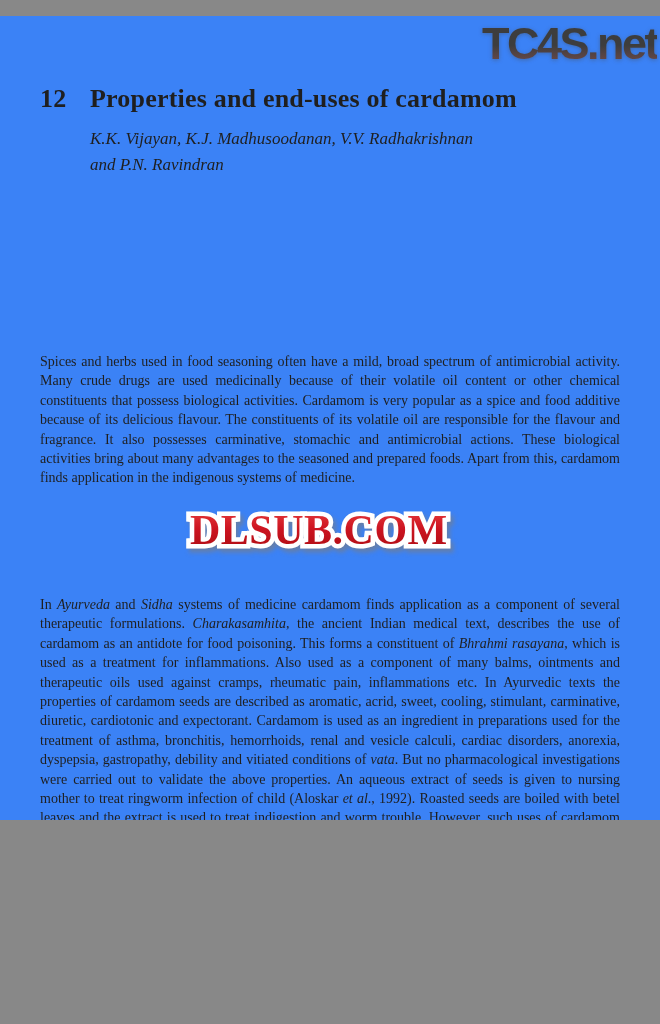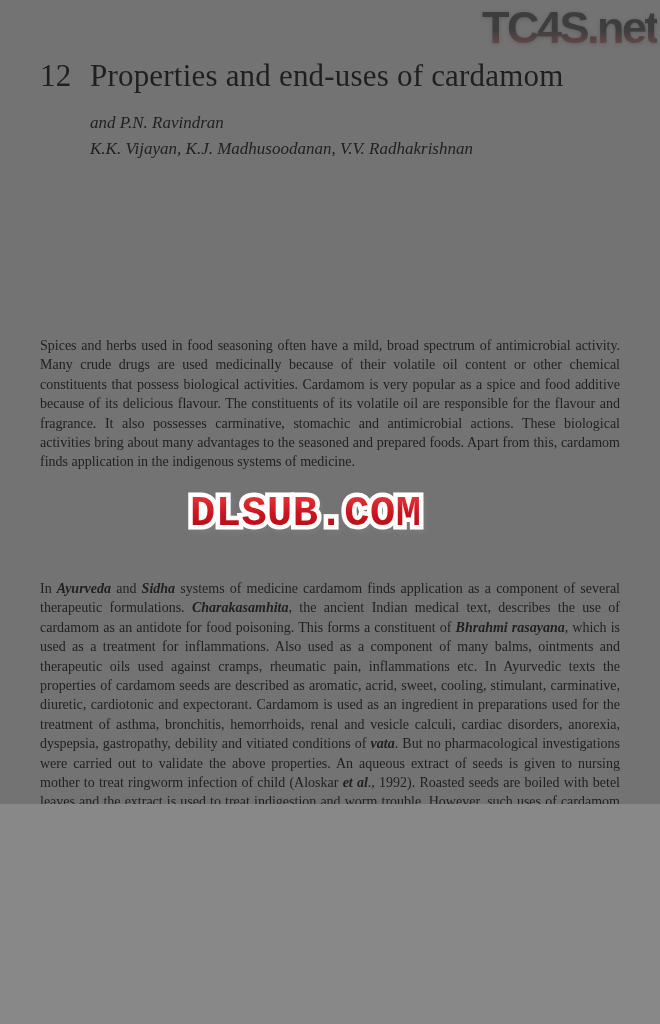--- a/index.html
+++ b/index.html
@@ -1,32 +1,32 @@
 <!DOCTYPE html>
 <html style="--wm-top-c1: #3d3d3d; --wm-top-c2: #7d4e4e; --wm-mid-fill: #cc1420; --wm-bot-fill: #d4706e; --wm-bot-dark: #4a181a;"><head>
 <meta charset="utf-8">
 <style>
   html, body { margin: 0; padding: 0; background: #888; }
   .page {
     position: relative;
     width: 660px;
     height: 804px;
-    margin: 0 auto;
-    background: #737373;
+    margin: 16px auto;
+    background: #3b82f6;
     font-family: "Liberation Serif", serif;
     color: #1f1f1f;
     overflow: hidden;
   }
 
   
   .chapter-header {
     position: absolute;
-    top: 58px; left: 40px; right: 30px;
-    font-size: 31px;
-    font-weight: 400;
+    top: 68px; left: 40px; right: 30px;
+    font-size: 26px;
+    font-weight: 700;
     letter-spacing: 0.2px;
   }
   .chapter-number { display: inline-block; width: 50px; }
 
   .authors {
     position: absolute;
     top: 110px; left: 90px; right: 60px;
     font-style: italic;
     font-size: 17px;
     line-height: 26px;
@@ -41,21 +41,21 @@
   .heading-caps { font-size: 12.5px; letter-spacing: 0.4px; }
   .heading-sub  { font-size: 14px; }
 
   .body-para {
     position: absolute;
     left: 40px; width: 580px;
     font-size: 14px;
     line-height: 19.4px;
     text-align: justify;
   }
-  .body-para i { font-style: italic; font-weight: bold; }
+  .body-para i { font-style: italic; }
 
   #sec1-heading { top: 314px; }
   #para-intro   { top: 336px; }
   #sec2-heading { top: 546px; }
   #para-pharma  { top: 579px; }
   #sec21-heading{ top: 888px; }
   #para-carm    { top: 916px; }
 
   .footer-copyright {
     position: absolute;
@@ -84,21 +84,20 @@
     color: transparent;
     filter: drop-shadow(0 1px 2px rgba(70,70,70,0.45));
   }
 
   
   .wm-stack { position: absolute; }
   .wm-stack span {
     position: absolute;
     top: 0; left: 0;
     white-space: nowrap;
-    font-family: Liberation Mono, monospace;
   }
 
   
   .wm-dlsub {
     top: 490px; left: 190px;
     font-family: "Liberation Serif", serif;
     font-weight: 700;
     font-size: 42px;
     letter-spacing: 0.5px;
   }
@@ -143,22 +142,22 @@
 
 <div class="page">
 
   <div class="wm wm-tc4s">TC4S.net</div>
 
   <div class="chapter-header">
     <span class="chapter-number">12</span><span>Properties and end-uses of cardamom</span>
   </div>
 
   <div class="authors">
+    <div>K.K. Vijayan, K.J. Madhusoodanan, V.V. Radhakrishnan</div>
     <div>and P.N. Ravindran</div>
-    <div>K.K. Vijayan, K.J. Madhusoodanan, V.V. Radhakrishnan</div>
   </div>
 
   <div class="body-para" id="para-intro"><span>Spices and herbs used in food seasoning often have a mild, broad spectrum of antimicrobial activity. Many crude drugs are used medicinally because of their volatile oil content or other chemical constituents that possess biological activities. Cardamom is very popular as a spice and food additive because of its delicious flavour. The constituents of its volatile oil are responsible for the flavour and fragrance. It also possesses carminative, stomachic and antimicrobial actions. These biological activities bring about many advantages to the seasoned and prepared foods. Apart from this, cardamom finds application in the indigenous systems of medicine.</span></div>
 
   <div class="wm wm-stack wm-dlsub">
     <span class="layer-outline">DLSUB.COM</span>
     <span class="layer-fill">DLSUB.COM</span>
   </div>
 
   <div class="body-para" id="para-pharma"><span>In </span><i>Ayurveda</i><span> and </span><i>Sidha</i><span> systems of medicine cardamom finds application as a component of several therapeutic formulations. </span><i>Charakasamhita</i><span>, the ancient Indian medical text, describes the use of cardamom as an antidote for food poisoning. This forms a constituent of </span><i>Bhrahmi rasayana</i><span>, which is used as a treatment for inflammations. Also used as a component of many balms, ointments and therapeutic oils used against cramps, rheumatic pain, inflammations etc. In Ayurvedic texts the properties of cardamom seeds are described as aromatic, acrid, sweet, cooling, stimulant, carminative, diuretic, cardiotonic and expectorant. Cardamom is used as an ingredient in preparations used for the treatment of asthma, bronchitis, hemorrhoids, renal and vesicle calculi, cardiac disorders, anorexia, dyspepsia, gastropathy, debility and vitiated conditions of </span><i>vata</i><span>. But no pharmacological investigations were carried out to validate the above properties. An aqueous extract of seeds is given to nursing mother to treat ringworm infection of child (Aloskar </span><i>et al</i><span>., 1992). Roasted seeds are boiled with betel leaves and the extract is used to treat indigestion and worm trouble. However, such uses of cardamom in the indigenous system of medicine have not been evaluated pharmacologically.</span></div>

